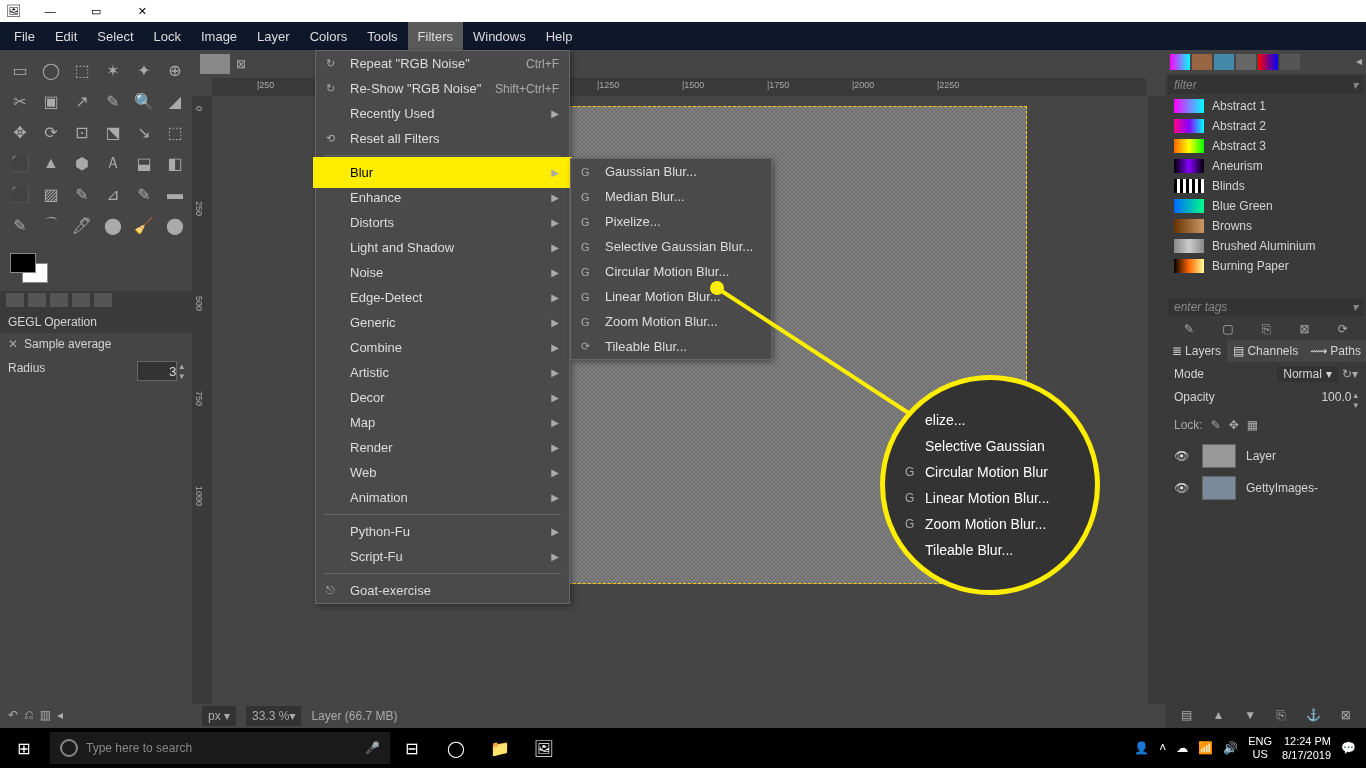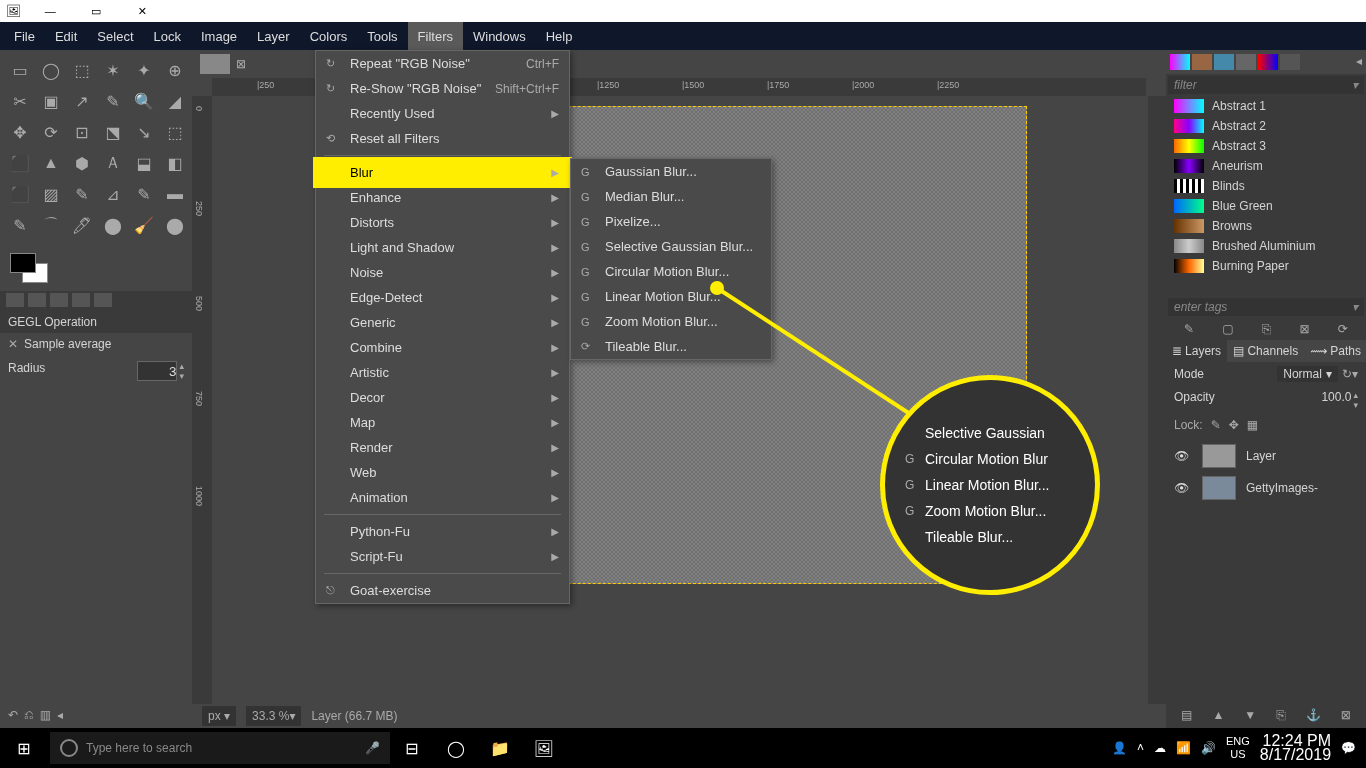--- a/index.html
+++ b/index.html
@@ -72,21 +72,21 @@
 .statusbar{position:absolute;left:192px;right:200px;bottom:40px;height:24px;background:#454545;display:flex;align-items:center;gap:10px;padding:0 10px;font-size:12px;color:#aaa}
 .statusbar .sel{background:#333;padding:3px 6px}
 .bottom-left{position:absolute;left:0;bottom:40px;width:192px;height:24px;display:flex;gap:6px;padding:4px 8px;color:#aaa}
 .bottom-right{position:absolute;right:0;bottom:40px;width:200px;height:24px;display:flex;gap:6px;padding:4px 8px;color:#aaa;justify-content:space-around}
 .taskbar{position:absolute;left:0;right:0;bottom:0;height:40px;background:#000;display:flex;align-items:center;color:#fff;font-size:12px}
 .taskbar .start{width:48px;height:40px;display:flex;align-items:center;justify-content:center;font-size:16px}
 .taskbar .search{background:#1a1a1a;height:32px;width:340px;display:flex;align-items:center;padding:0 10px;color:#888;gap:8px;margin-left:2px}
 .taskbar .search .circ{width:18px;height:18px;border:2px solid #888;border-radius:50%}
 .taskbar .tico{width:44px;height:40px;display:flex;align-items:center;justify-content:center;font-size:16px}
 .taskbar .tray{margin-left:auto;display:flex;align-items:center;gap:10px;padding:0 10px}
-.taskbar .clock{text-align:right;line-height:14px;font-size:16px}
+.taskbar .clock{text-align:right;line-height:14px;font-size:11px}
 svg.connector{position:absolute;left:0;top:0;pointer-events:none;z-index:12}
 .tabstrip{height:20px;background:#3a3a3a;display:flex;padding:2px 6px;gap:4px}
 .tabstrip .tb{width:18px;height:14px;background:#555}
 </style>
 </head>
 <body>
 
 <div class="titlebar">
   <span style="margin-right:6px">🖼</span>
   <div class="wbtn">—</div>
@@ -455,20 +455,24 @@
     </div>
   </div>
 
 <div class="dot"></div>
 <svg class="connector" width="1366" height="768">
     <line x1="717" y1="288" x2="950" y2="440" stroke="#ffee00" stroke-width="4"></line>
   </svg>
 <div class="callout" id="callout">
     <div class="ci">
       <span class="gg"></span>
+      <span>elize...</span>
+    </div>
+    <div class="ci">
+      <span class="gg"></span>
       <span>Selective Gaussian</span>
     </div>
     <div class="ci">
       <span class="gg">G</span>
       <span>Circular Motion Blur</span>
     </div>
     <div class="ci">
       <span class="gg">G</span>
       <span>Linear Motion Blur...</span>
     </div>

